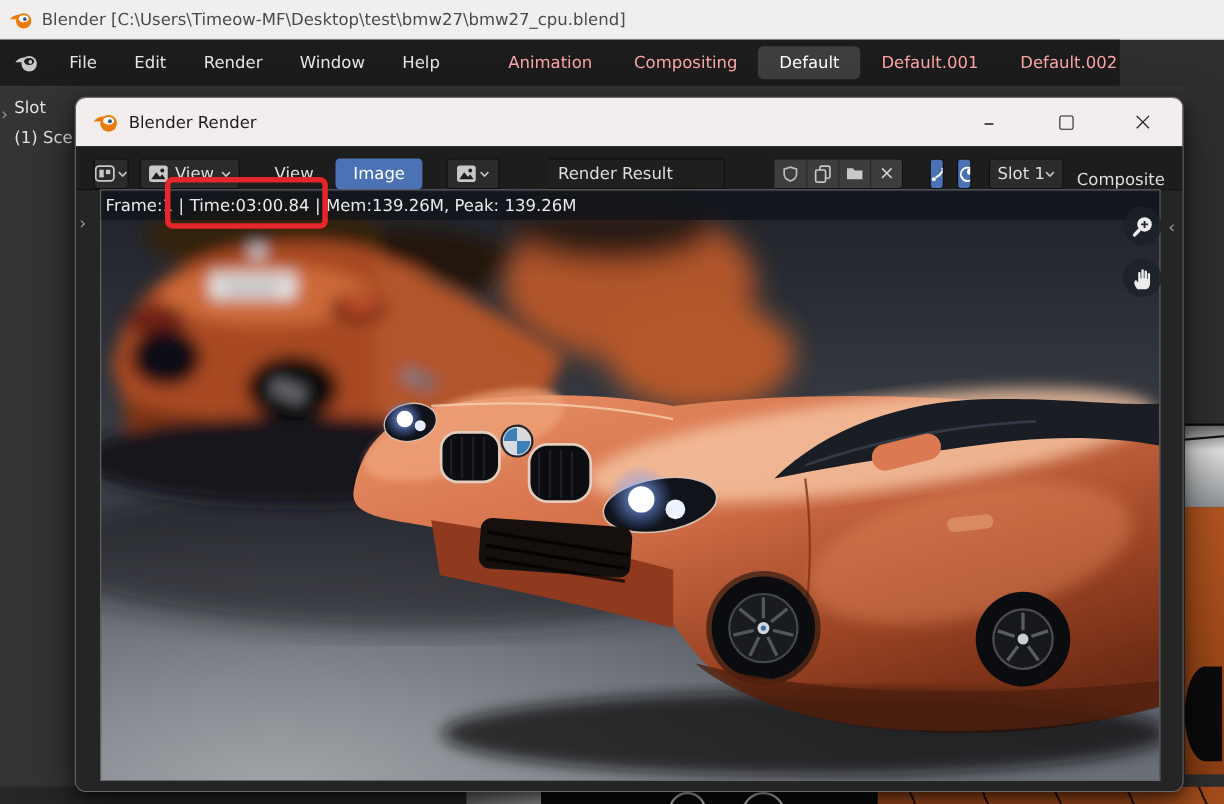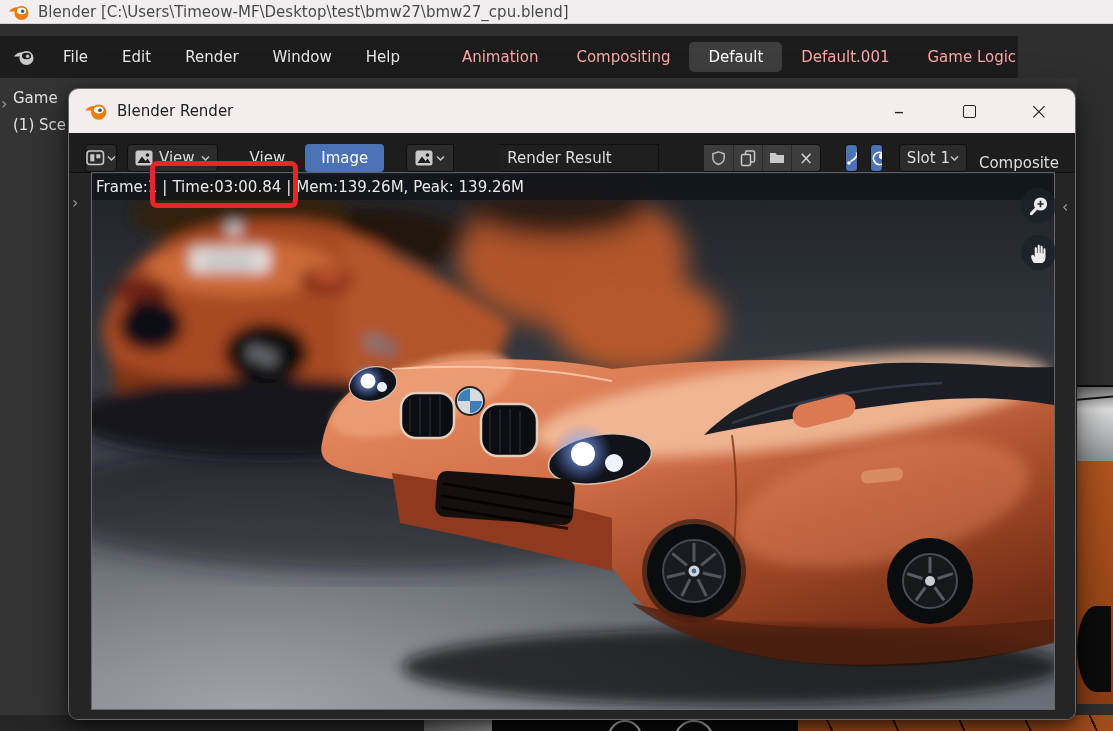--- a/index.html
+++ b/index.html
@@ -1,21 +1,21 @@
 <!DOCTYPE html>
 <html><head>
 <meta charset="utf-8">
 <style>
   * { margin:0; padding:0; box-sizing:border-box; }
   html,body { width:1113px; height:731px; overflow:hidden; background:#2f2f2f;
     font-family:"DejaVu Sans", sans-serif; }
   #stage { position:relative; width:1113px; height:731px; }
 
   
-  .os-titlebar { position:absolute; left:0; top:0; width:1113px; height:24px;
+  .os-titlebar { position:absolute; left:0; top:0; width:1113px; height:36px;
     background:#f1eef0; border-bottom:1px solid #d9d5d7; display:flex; align-items:center; }
   .os-titlebar .logo { margin-left:8px; display:flex; }
   .os-title { margin-left:8px; font-size:15px; color:#4a4a4a; white-space:nowrap; }
 
   
   .menubar { position:absolute; left:0; top:36px; width:1018px; height:42px;
     background:#1c1c1c; display:flex; align-items:center; overflow:hidden; }
   .menubar .app-icon { margin-left:12px; display:flex; cursor:pointer; }
   .menus { display:flex; margin-left:10px; }
   .menu-item { color:#e6e6e6; font-size:15px; padding:6px 17px; cursor:pointer; white-space:nowrap; }
@@ -147,28 +147,29 @@
       <span class="menu-item">Edit</span>
       <span class="menu-item">Render</span>
       <span class="menu-item">Window</span>
       <span class="menu-item">Help</span>
     </nav>
     <div class="tabs">
       <span class="tab">Animation</span>
       <span class="tab">Compositing</span>
       <span class="tab active">Default</span>
       <span class="tab">Default.001</span>
+      <span class="tab">Default.002</span>
       <span class="tab">Game Logic</span>
 
     </div>
   </div>
 
   <div class="bg-viewport">
     <span class="bg-expand">›</span>
-    <div class="outliner-text ol1">Game</div>
+    <div class="outliner-text ol1">Slot</div>
     <div class="outliner-text ol2">(1) Sce</div>
 
     <div class="bg-right-strip">
       <div class="brs-white">
           <div class="brs-line"></div>
         </div>
       <div class="brs-orange">
         <div class="brs-black"></div>
 
       </div>

